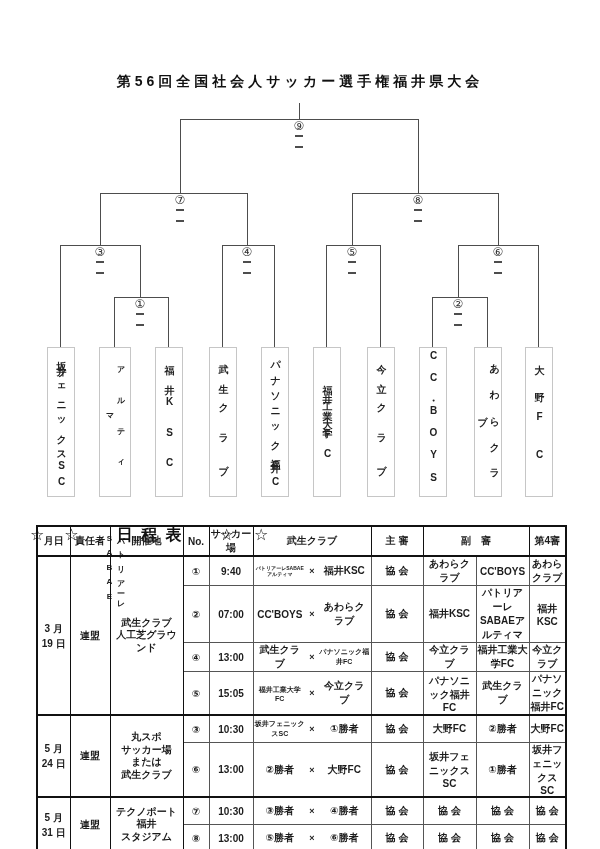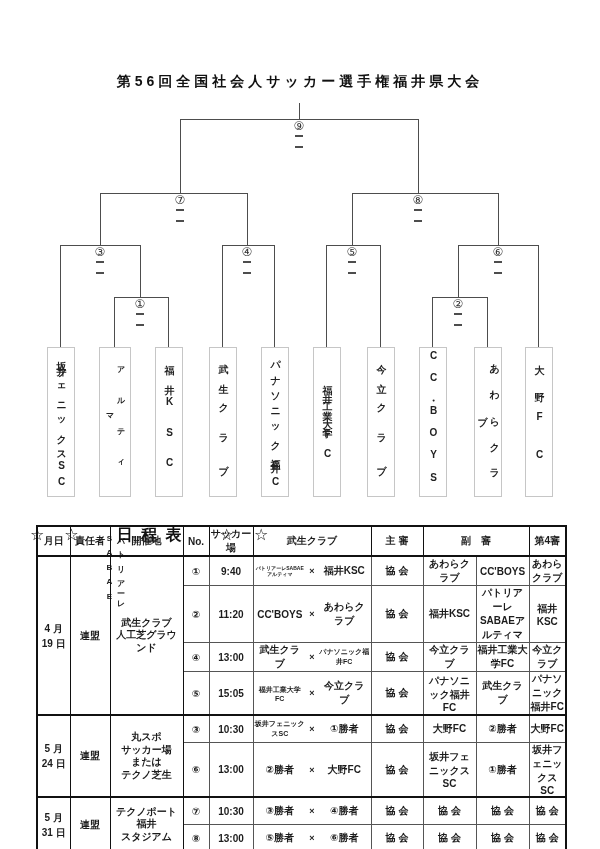--- a/index.html
+++ b/index.html
@@ -172,42 +172,42 @@
     <th>開催地</th>
     <th>No.</th>
     <th>サッカー場</th>
     <th>武生クラブ</th>
     <th>主 審</th>
     <th colspan="2">副　審</th>
     <th>第4審</th>
   </tr>
 
   <tr>
-    <td rowspan="4" class="pre gt span-cell">4 月
+    <td rowspan="4" class="pre gt span-cell">3 月
 19 日</td>
     <td rowspan="4" class="gt span-cell">連盟</td>
     <td rowspan="4" class="venue gt span-cell">武生クラブ
 人工芝グラウンド</td>
     <td class="no-cell gt">①</td>
     <td class="gt">9:40</td>
     <td class="gt">
           <div class="vs">
             <span class="side xs">パトリアーレSABAEアルティマ</span>
             <span class="x">×</span>
             <span class="side">福井KSC</span>
           </div>
         </td>
     <td class="gt">協 会</td>
     <td class="gt">あわらクラブ</td>
     <td class="gt">CC'BOYS</td>
     <td class="gt sm">あわらクラブ</td>
   </tr>
   <tr>
     <td class="no-cell">②</td>
-    <td>11:20</td>
+    <td>07:00</td>
     <td>
           <div class="vs">
             <span class="side">CC'BOYS</span>
             <span class="x">×</span>
             <span class="side">あわらクラブ</span>
           </div>
         </td>
     <td>協 会</td>
     <td>福井KSC</td>
     <td class="xs">パトリアーレSABAEアルティマ</td>
@@ -244,21 +244,21 @@
     <td class="xs">パナソニック福井FC</td>
   </tr>
 
   <tr>
     <td rowspan="2" class="pre gt span-cell">5 月
 24 日</td>
     <td rowspan="2" class="gt span-cell">連盟</td>
     <td rowspan="2" class="venue gt span-cell">丸スポ
 サッカー場
 または
-テクノ芝生</td>
+武生クラブ</td>
     <td class="no-cell gt">③</td>
     <td class="gt">10:30</td>
     <td class="gt">
           <div class="vs">
             <span class="side sm">坂井フェニックスSC</span>
             <span class="x">×</span>
             <span class="side">①勝者</span>
           </div>
         </td>
     <td class="gt">協 会</td>

